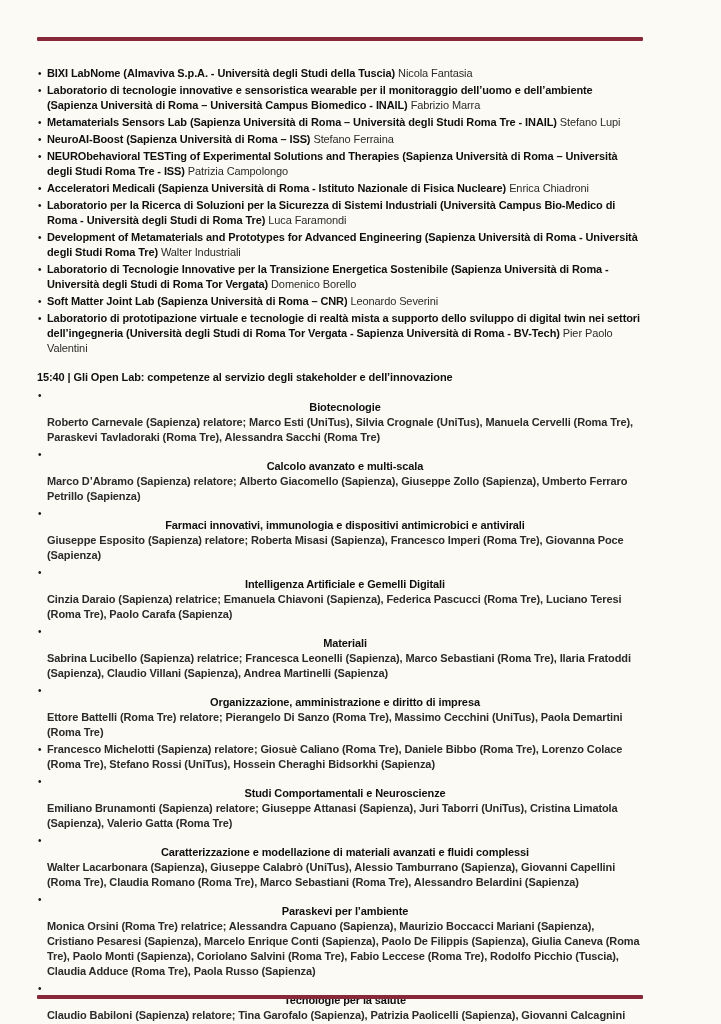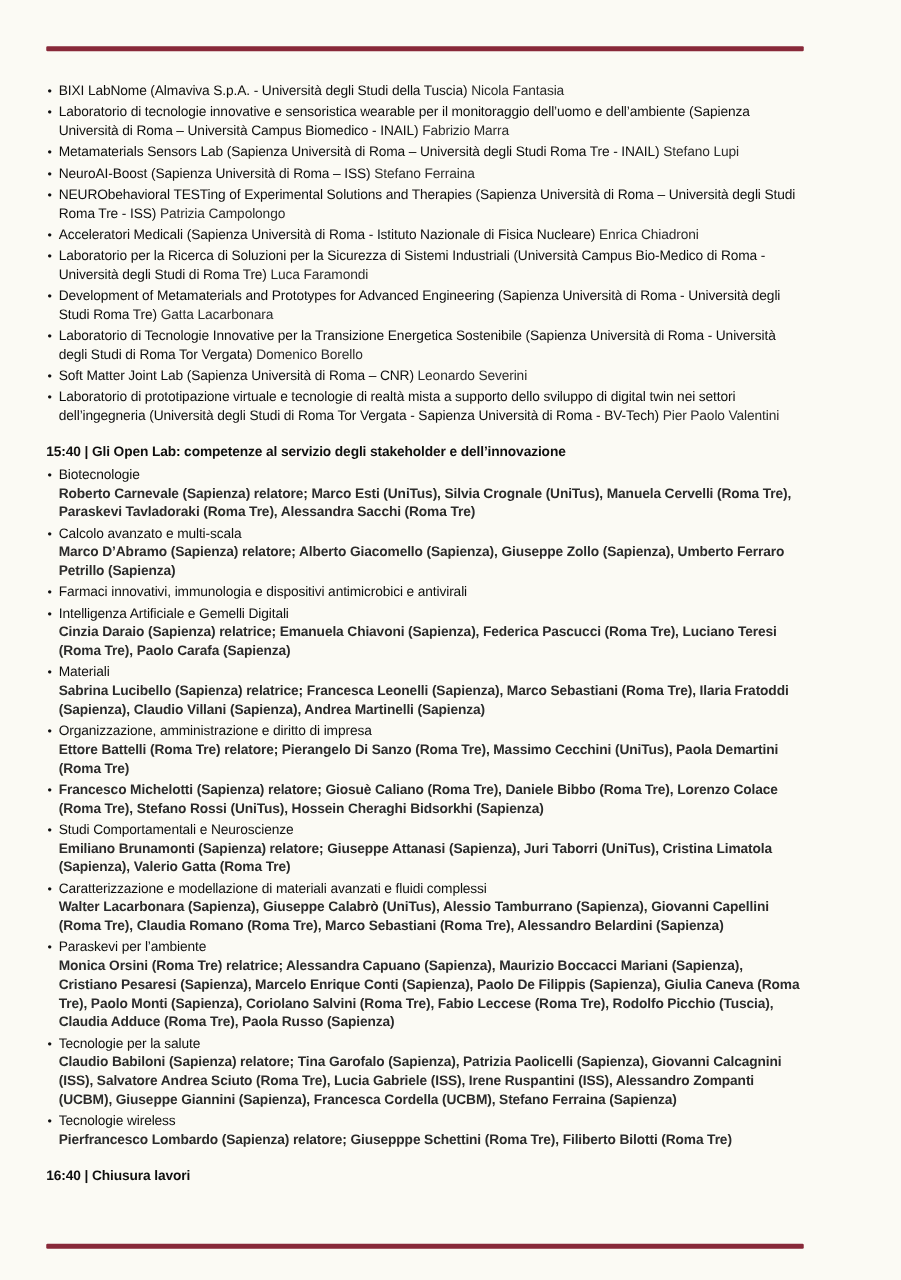--- a/index.html
+++ b/index.html
@@ -15,23 +15,23 @@
   .rule-top{top:37px;}
   .rule-bottom{top:995px;}
   .content{
     position:absolute;left:37px;top:66px;width:606px;
     font-size:11px;line-height:15px;letter-spacing:-0.1px;
   }
   ul{list-style:none;margin:0;padding:0 0 0 1px;}
   li{display:flex;margin-bottom:2px;}
   .bullet{flex:none;width:9px;font-size:10px;color:#111;}
   .li-text{flex:1;min-width:0;}
-  strong{font-weight:normal;color:#0f0f0f;}
+  strong{font-weight:bold;color:#0f0f0f;margin-top:12px;}
   .names, .speakers{font-weight:normal;color:#2b2b2b;}
-  .topic-title{display:block;}
+  .topic-title{display:block;text-align:center;}
   .speakers{display:block;font-weight:bold;}
   .session-header{font-weight:bold;color:#0f0f0f;margin-top:14px;}
   .chair-line{color:#2b2b2b;}
   .topics{margin-top:3px;}
   .closing{font-weight:bold;color:#0f0f0f;margin-top:14px;}
 </style>
 </head>
 <body>
 
 <div class="page">
@@ -62,21 +62,21 @@
         <li class="li">
           <span class="bullet">•</span>
           <span class="li-text"><strong>Acceleratori Medicali (Sapienza Università di Roma - Istituto Nazionale di Fisica Nucleare)</strong> <span class="names">Enrica Chiadroni</span></span>
         </li>
         <li class="li">
           <span class="bullet">•</span>
           <span class="li-text"><strong>Laboratorio per la Ricerca di Soluzioni per la Sicurezza di Sistemi Industriali (Università Campus Bio-Medico di Roma - Università degli Studi di Roma Tre)</strong> <span class="names">Luca Faramondi</span></span>
         </li>
         <li class="li">
           <span class="bullet">•</span>
-          <span class="li-text"><strong>Development of Metamaterials and Prototypes for Advanced Engineering (Sapienza Università di Roma - Università degli Studi Roma Tre)</strong> <span class="names">Gatta Lacarbonara</span></span>
+          <span class="li-text"><strong>Development of Metamaterials and Prototypes for Advanced Engineering (Sapienza Università di Roma - Università degli Studi Roma Tre)</strong> <span class="names">Walter Industriali</span></span>
         </li>
         <li class="li">
           <span class="bullet">•</span>
           <span class="li-text"><strong>Laboratorio di Tecnologie Innovative per la Transizione Energetica Sostenibile (Sapienza Università di Roma - Università degli Studi di Roma Tor Vergata)</strong> <span class="names">Domenico Borello</span></span>
         </li>
         <li class="li">
           <span class="bullet">•</span>
           <span class="li-text"><strong>Soft Matter Joint Lab (Sapienza Università di Roma – CNR)</strong> <span class="names">Leonardo Severini</span></span>
         </li>
         <li class="li">
@@ -99,20 +99,21 @@
           <span class="bullet">•</span>
           <span class="li-text">
             <strong class="topic-title">Calcolo avanzato e multi-scala</strong>
             <span class="speakers">Marco D’Abramo (Sapienza) relatore; Alberto Giacomello (Sapienza), Giuseppe Zollo (Sapienza), Umberto Ferraro Petrillo (Sapienza)</span>
           </span>
         </li>
         <li class="li">
           <span class="bullet">•</span>
           <span class="li-text">
             <strong class="topic-title">Farmaci innovativi, immunologia e dispositivi antimicrobici e antivirali</strong>
+            <span class="speakers">Giuseppe Esposito (Sapienza) relatore; Roberta Misasi (Sapienza), Francesco Imperi (Roma Tre), Giovanna Poce (Sapienza)</span>
           </span>
         </li>
         <li class="li">
           <span class="bullet">•</span>
           <span class="li-text">
             <strong class="topic-title">Intelligenza Artificiale e Gemelli Digitali</strong>
             <span class="speakers">Cinzia Daraio (Sapienza) relatrice; Emanuela Chiavoni (Sapienza), Federica Pascucci (Roma Tre), Luciano Teresi (Roma Tre), Paolo Carafa (Sapienza)</span>
           </span>
         </li>
         <li class="li">

